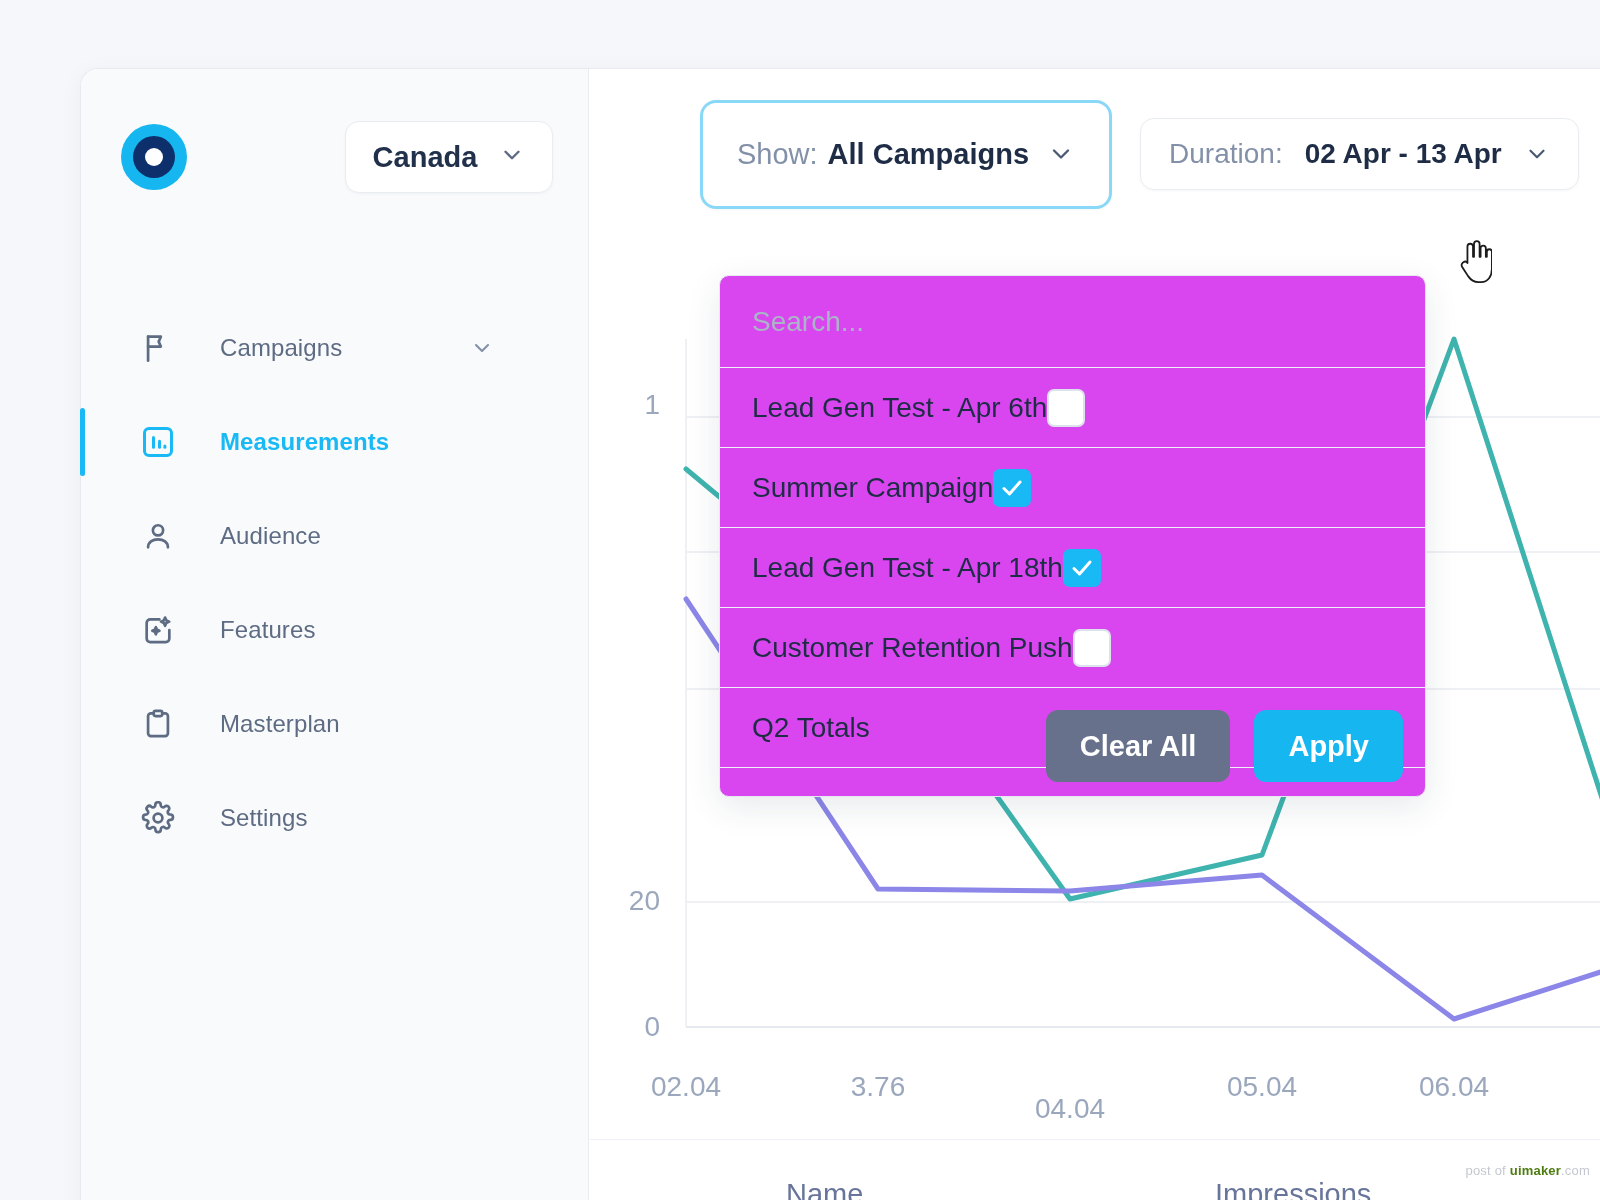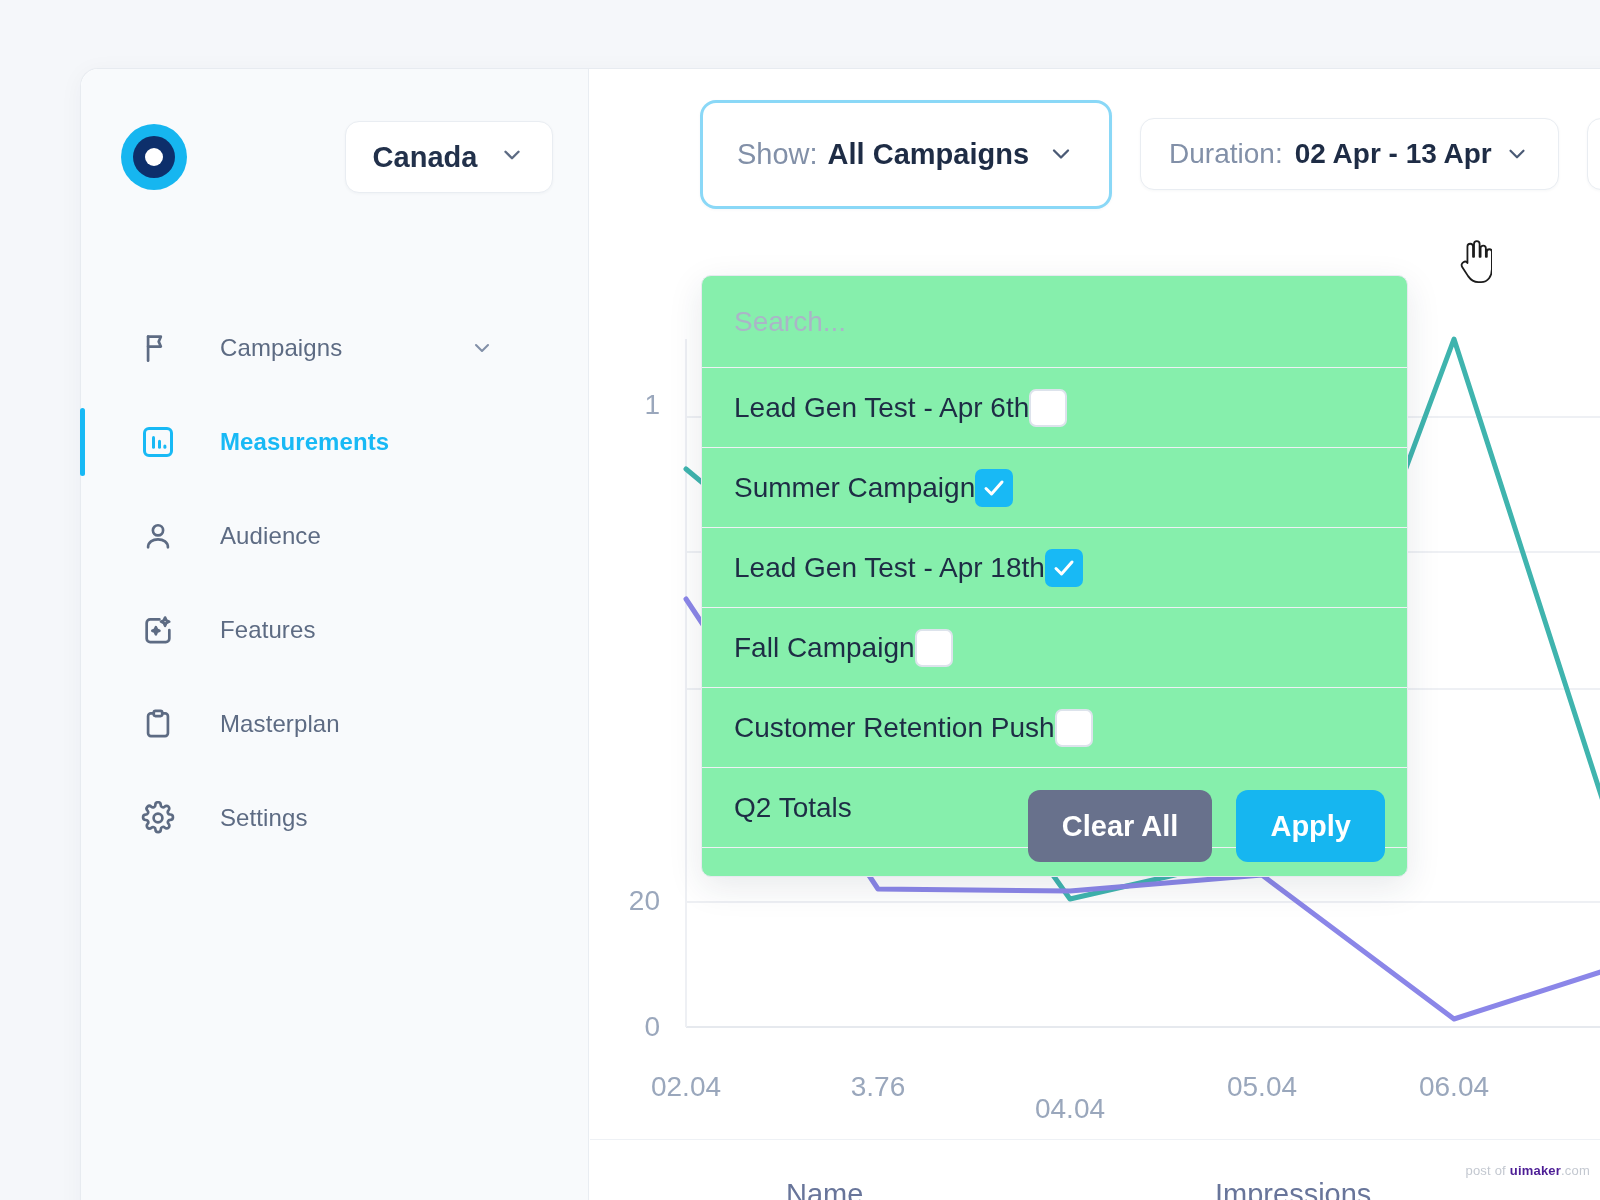--- a/index.html
+++ b/index.html
@@ -146,21 +146,21 @@
     gap: 28px;
   }
   .pill {
     height: 72px;
     background: #ffffff;
     border: 1px solid #e9edf2;
     border-radius: 14px;
     display: flex;
     align-items: center;
     padding: 0 28px;
-    gap: 12px;
+    gap: 22px;
     box-shadow: 0 1px 3px rgba(30,45,70,0.04);
     white-space: nowrap;
     cursor: pointer;
   }
   .pill .muted { font-size: 28px; color: #8290a8; }
   .pill .strong { font-size: 28px; color: #1e2c45; font-weight: 600; }
   #show-filter {
     border: 3px solid #8ad8f7;
     height: 109px;
     border-radius: 16px;
@@ -177,24 +177,24 @@
     position: absolute;
     left: 868px; top: 170px;
     width: 34px; height: 46px;
     z-index: 60;
     pointer-events: none;
   }
 
   
   #dropdown {
     position: absolute;
-    left: 111px;
+    left: 129px;
     top: 206px;
     width: 707px;
-    background: #86efac;
+    background: #d946ef;
     border: 1px solid #e6eaf0;
     border-radius: 10px;
     box-shadow: 0 10px 34px rgba(30,45,70,0.10);
     z-index: 40;
     overflow: visible;
   }
   #dd-search {
     height: 92px;
     display: flex; align-items: center;
     padding-left: 32px;
@@ -311,21 +311,21 @@
   #th-impr { position: absolute; left: 625px; }
 
   #watermark {
     position: absolute;
     right: 10px;
     bottom: 22px;
     font-size: 13px;
     color: #c3c8d0;
     letter-spacing: 0.2px;
   }
-  #watermark b { color: #4c1d95; font-weight: 700; }
+  #watermark b { color: #4d7c0f; font-weight: 700; }
 </style>
 </head>
 <body>
 
 <div id="app-window">
 
   <aside id="sidebar">
 
     <div id="logo-wrap">
       <div class="logo-ring">
@@ -504,26 +504,20 @@
 
       <div class="dd-row">
         <span class="name">Lead Gen Test - Apr 18th</span>
         <span class="cb checked">
           <svg class="tick" width="24" height="24" viewBox="0 0 24 24" fill="none" stroke="#ffffff" stroke-width="3" stroke-linecap="round" stroke-linejoin="round">
               <polyline points="4 12.5 9.5 18 20 6"></polyline>
             </svg>
         </span>
       </div>
 
-      <div class="dd-row">
-        <span class="name">Fall Campaign</span>
-        <span class="cb">
-          
-        </span>
-      </div>
 
       <div class="dd-row">
         <span class="name">Customer Retention Push</span>
         <span class="cb">
           
         </span>
       </div>
 
       <div class="dd-row">
         <span class="name">Q2 Totals</span>

